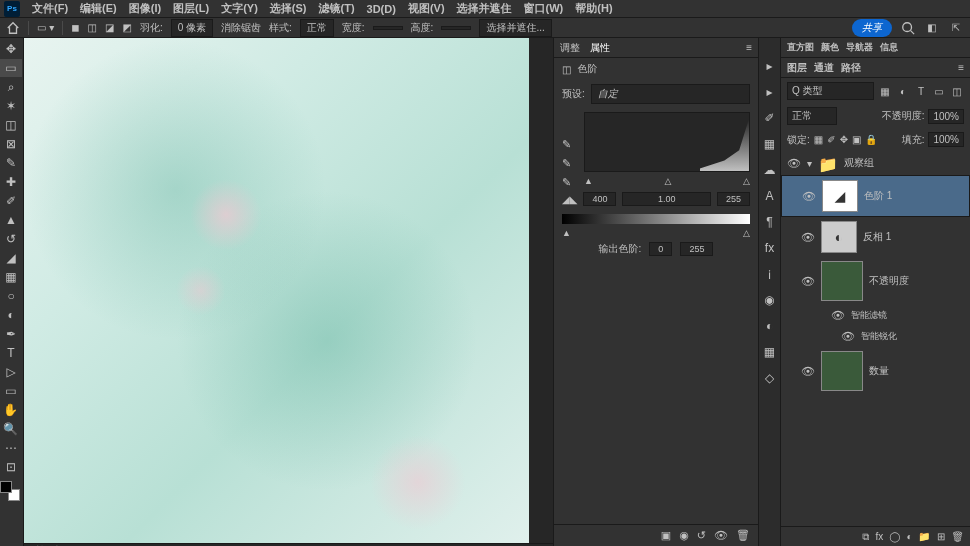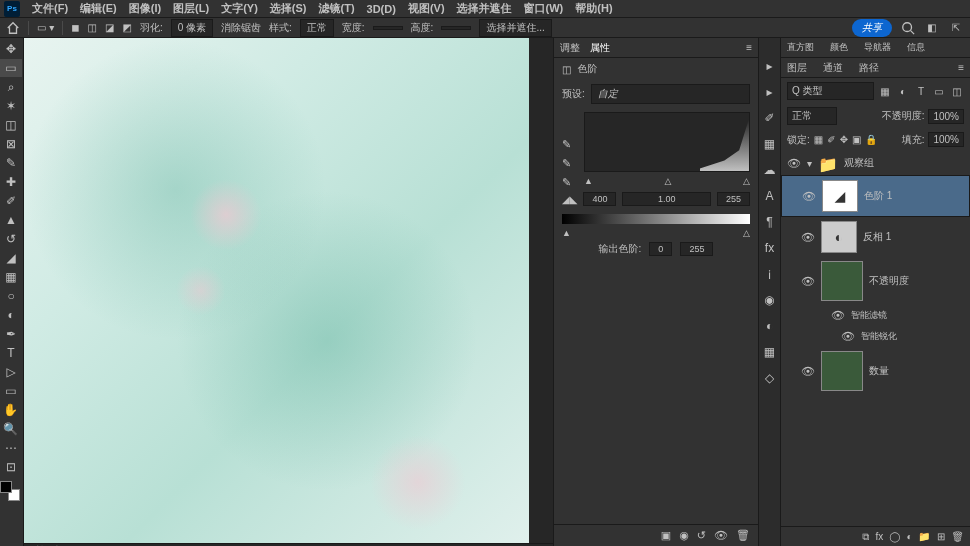--- a/index.html
+++ b/index.html
@@ -54,21 +54,21 @@
 .props .eyedrops { position: absolute; left: 8px; top: 80px; display: flex; flex-direction: column; gap: 6px; }
 .props .body { position: relative; flex: 1; }
 .props .foot { height: 22px; border-top: 1px solid #1a1a1a; display: flex; align-items: center; justify-content: flex-end; padding: 0 8px; gap: 8px; font-size: 11px; }
 
 
 .strip { width: 22px; background: #2c2c2c; border-left: 1px solid #1a1a1a; display: flex; flex-direction: column; align-items: center; gap: 10px; padding-top: 20px; }
 .strip .si { width: 16px; height: 16px; font-size: 12px; display: flex; align-items: center; justify-content: center; cursor: pointer; }
 
 
 .layers { width: 190px; background: #323232; border-left: 1px solid #1a1a1a; display: flex; flex-direction: column; }
-.layers .tabs { height: 20px; display: flex; align-items: center; padding: 0 6px; gap: 16px; font-size: 10px; border-bottom: 1px solid #1a1a1a; }
+.layers .tabs { height: 20px; display: flex; align-items: center; padding: 0 6px; gap: 7px; font-size: 10px; border-bottom: 1px solid #1a1a1a; font-weight: bold; }
 .layers .controls { padding: 4px 6px; display: flex; flex-direction: column; gap: 7px; font-size: 10px; }
 .layers .crow { display: flex; align-items: center; gap: 4px; }
 .layers .sel { background: #262626; border: 1px solid #1a1a1a; padding: 1px 4px; }
 .layers .iconrow { display: flex; gap: 4px; align-items: center; }
 .layers .iconrow span { width: 14px; height: 14px; display: flex; align-items: center; justify-content: center; font-size: 10px; }
 .layers .list { flex: 1; overflow: auto; }
 .layers .layer { display: flex; align-items: center; padding: 4px 6px; gap: 6px; font-size: 10px; }
 .layers .layer.sel { background: #4a6a8a; }
 .layers .eye { width: 14px; font-size: 11px; }
 .layers .thumb { width: 36px; height: 32px; background: #3a5a3a; border: 1px solid #888; flex-shrink: 0; }

